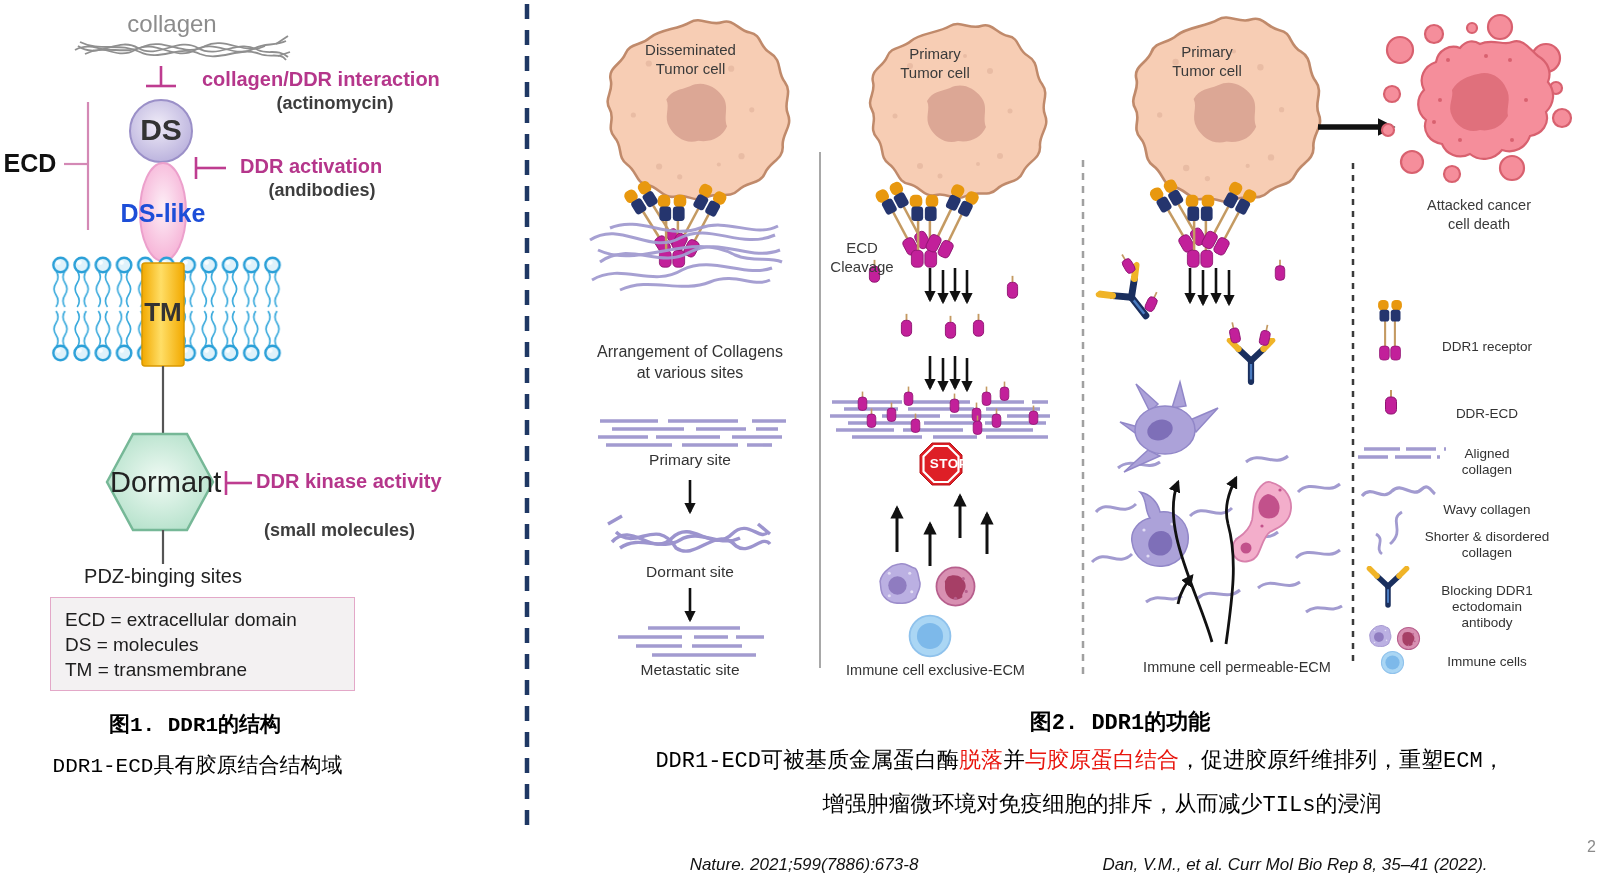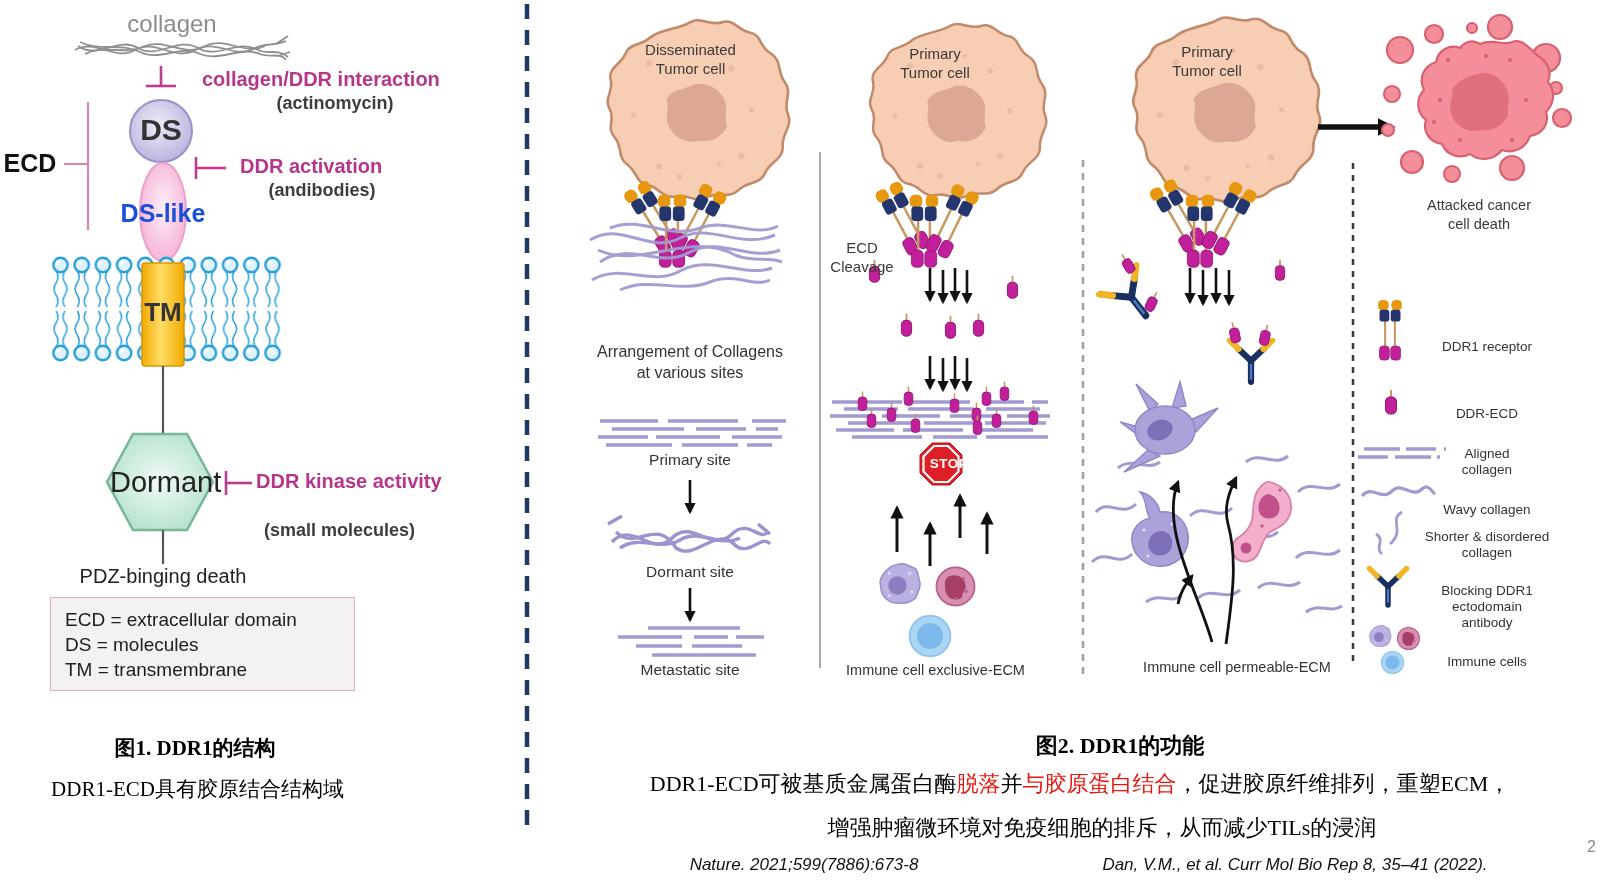--- a/index.html
+++ b/index.html
@@ -10,21 +10,21 @@
   .magenta{color:#B5368B;font-weight:bold;}
   .subdrug{color:#3d3d3d;font-weight:bold;}
   .domlabel{color:#222;font-weight:bold;}
   .celllabel{font-size:15px;line-height:19px;color:#3a3a3a;text-align:center;}
   .sitelabel{font-size:15.5px;color:#333;text-align:center;}
   .leglabel{font-size:13.5px;line-height:16px;color:#333;text-align:center;white-space:normal;margin-top:16px;}
   .red{color:#E8150D;}
   #legend-box{position:absolute;left:50px;top:597px;width:303px;height:92px;
               background:#F3F1F2;border:1.5px solid #E3A8C8;}
   #legend-box div{margin:9px 0 0 14px;font-size:19px;color:#1d1d1d;line-height:25px;}
-  .cn{font-family:Liberation Serif, serif;margin-top:24px;}
+  .cn{font-family:Liberation Mono, monospace;}
 </style>
 </head>
 <body>
 
 <div id="stage">
 
 <svg id="art" viewBox="0 0 1600 888" xmlns="http://www.w3.org/2000/svg">
   <defs>
     <marker id="ah" viewBox="0 0 10 10" refX="8" refY="5" markerWidth="4.4" markerHeight="4.4" orient="auto">
           <path d="M0,0 L10,5 L0,10 Z" fill="#111"></path>
@@ -429,21 +429,21 @@
 <div class="txt subdrug" style="left:250px;top:93px;width:170px;text-align:center;font-size:18px;">(actinomycin)</div>
 <div class="txt" style="left:0px;top:149px;width:60px;text-align:center;font-size:25px;font-weight:bold;color:#111;">ECD</div>
 <div class="txt magenta" style="left:240px;top:155px;font-size:20px;">DDR activation</div>
 <div class="txt subdrug" style="left:252px;top:180px;width:140px;text-align:center;font-size:18px;">(andibodies)</div>
 <div class="txt domlabel" style="left:131px;top:113px;width:60px;text-align:center;font-size:30px;color:#333;">DS</div>
 <div class="txt domlabel" style="left:103px;top:199px;width:120px;text-align:center;font-size:25px;color:#1d4ed8;">DS-like</div>
 <div class="txt domlabel" style="left:140px;top:297px;width:46px;text-align:center;font-size:26px;color:#333;">TM</div>
 <div class="txt domlabel" style="left:110px;top:466px;width:106px;text-align:center;font-size:29px;color:#222;font-weight:normal;">Dormant</div>
 <div class="txt magenta" style="left:256px;top:470px;font-size:20px;">DDR kinase activity</div>
 <div class="txt subdrug" style="left:264px;top:496px;width:185px;text-align:left;font-size:18px;margin-top:24px;">(small molecules)</div>
-<div class="txt" style="left:60px;top:565px;width:206px;text-align:center;font-size:20px;color:#222;">PDZ-binging death</div>
+<div class="txt" style="left:60px;top:565px;width:206px;text-align:center;font-size:20px;color:#222;">PDZ-binging sites</div>
 
 <div id="legend-box">
   <div>ECD = extracellular domain</div>
   <div style="margin-top:0;">DS = molecules</div>
   <div style="margin-top:0;">TM = transmembrane</div>
 </div>
 
 <div class="txt cn" style="left:60px;top:710px;width:270px;text-align:center;font-size:21px;font-weight:bold;color:#000;">图1. DDR1的结构</div>
 <div class="txt cn" style="left:10px;top:751px;width:375px;text-align:center;font-size:21px;color:#000;">DDR1-ECD具有胶原结合结构域</div>
 

